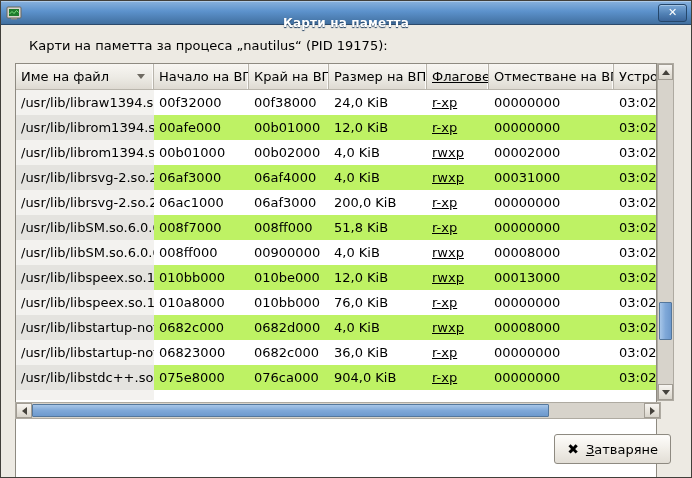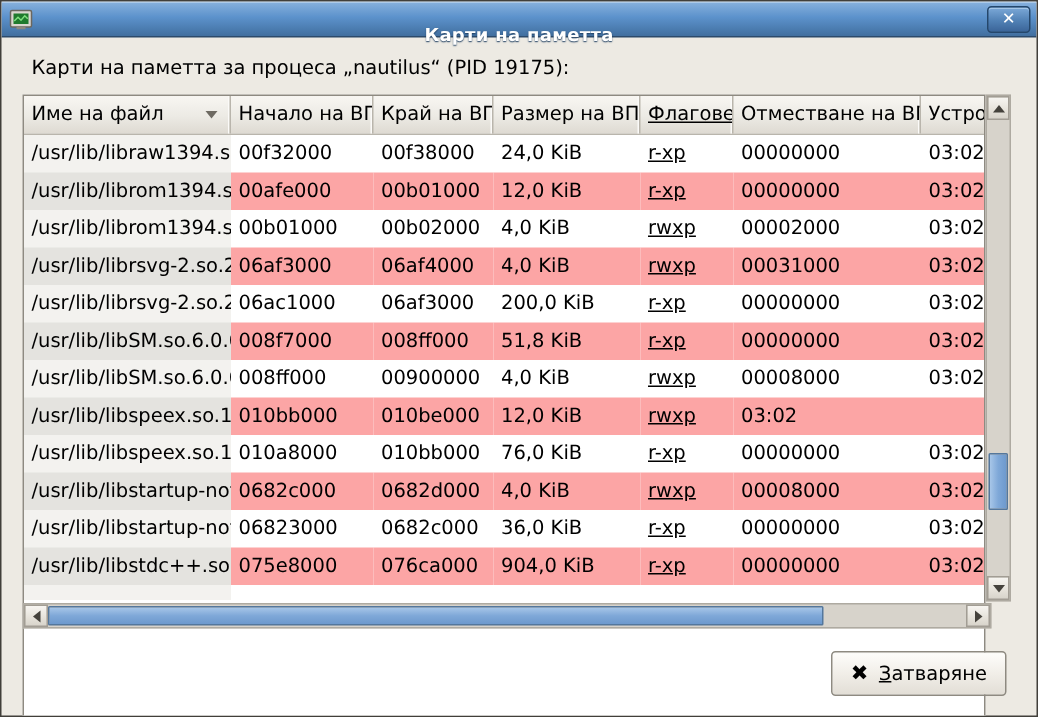--- a/index.html
+++ b/index.html
@@ -27,42 +27,42 @@
   .tb-close {
     position:absolute; right:4px; top:3px; width:29px; height:18px;
     border:1px solid #25476b; border-radius:3px;
     background:linear-gradient(to bottom,#7ca9d8 0%,#5181b5 55%,#3b6599 100%);
     box-shadow:inset 0 1px 0 #a5c6e6;
     color:#fff; font-weight:bold; font-size:11px; line-height:16px; text-align:center;
     cursor:default;
   }
 
   
-  .subtitle { position:absolute; left:20px; top:37px; }
+  .subtitle { position:absolute; left:28px; top:37px; }
 
   .table-wrap { position:absolute; left:14px; top:62px; width:642px; height:436px;
     border:1px solid #8e8a81; background:#fff; overflow:hidden; }
 
   .thead { display:flex; height:26px;
     background:linear-gradient(to bottom,#f8f6f2 0%,#eceae4 55%,#dedad2 100%);
     border-bottom:1px solid #b9b5ac; }
   .hcell { position:relative; display:flex; align-items:center; padding:0 5px;
     border-right:1px solid #b9b5ac; box-shadow:inset -1px 0 0 #fbfaf8; overflow:hidden; white-space:nowrap; }
   .hcell:last-child { border-right:none; box-shadow:none; }
   .sort-arrow { width:0; height:0; margin-left:auto; margin-right:3px;
     border-left:4px solid transparent; border-right:4px solid transparent;
     border-top:5px solid #6e6a62; }
 
   .tbody { position:relative; height:310px; background:#fff; overflow:hidden; }
   .tbody::before { content:""; position:absolute; left:0; top:0; bottom:0; width:138px; background:#f3f2ef; }
   .trow { position:relative; display:flex; height:25px; }
   .tcell { display:flex; align-items:center; padding:0 5px; overflow:hidden; white-space:nowrap; }
   .trow.odd  .tcell { background:#ffffff; }
   .trow.odd  .tcell.col0 { background:#f3f2ef; }
-  .trow.even .tcell { background:#fca5a5; }
+  .trow.even .tcell { background:#bef264; }
   .trow.even .tcell.col0 { background:#e4e3df; }
 
   .col0 { width:138px; } .col1 { width:95px; } .col2 { width:80px; }
   .col3 { width:98px; }  .col4 { width:62px;text-decoration:underline; } .col5 { width:125px; }
   .col6 { flex:1; min-width:0; }
 
   
   .stepper { background:linear-gradient(to bottom,#f7f5f1 0%,#e6e2da 60%,#d8d4cb 100%);
     border:1px solid #a29d94; display:flex; align-items:center; justify-content:center; }
   .arr { width:0; height:0; }
@@ -204,20 +204,21 @@
           <div class="tcell col4">rwxp</div>
           <div class="tcell col5">00008000</div>
           <div class="tcell col6">03:02</div>
         </div>
         <div class="trow even">
           <div class="tcell col0">/usr/lib/libspeex.so.1</div>
           <div class="tcell col1">010bb000</div>
           <div class="tcell col2">010be000</div>
           <div class="tcell col3">12,0 KiB</div>
           <div class="tcell col4">rwxp</div>
+          <div class="tcell col5">00013000</div>
           <div class="tcell col6">03:02</div>
         </div>
         <div class="trow odd">
           <div class="tcell col0">/usr/lib/libspeex.so.1</div>
           <div class="tcell col1">010a8000</div>
           <div class="tcell col2">010bb000</div>
           <div class="tcell col3">76,0 KiB</div>
           <div class="tcell col4">r-xp</div>
           <div class="tcell col5">00000000</div>
           <div class="tcell col6">03:02</div>

